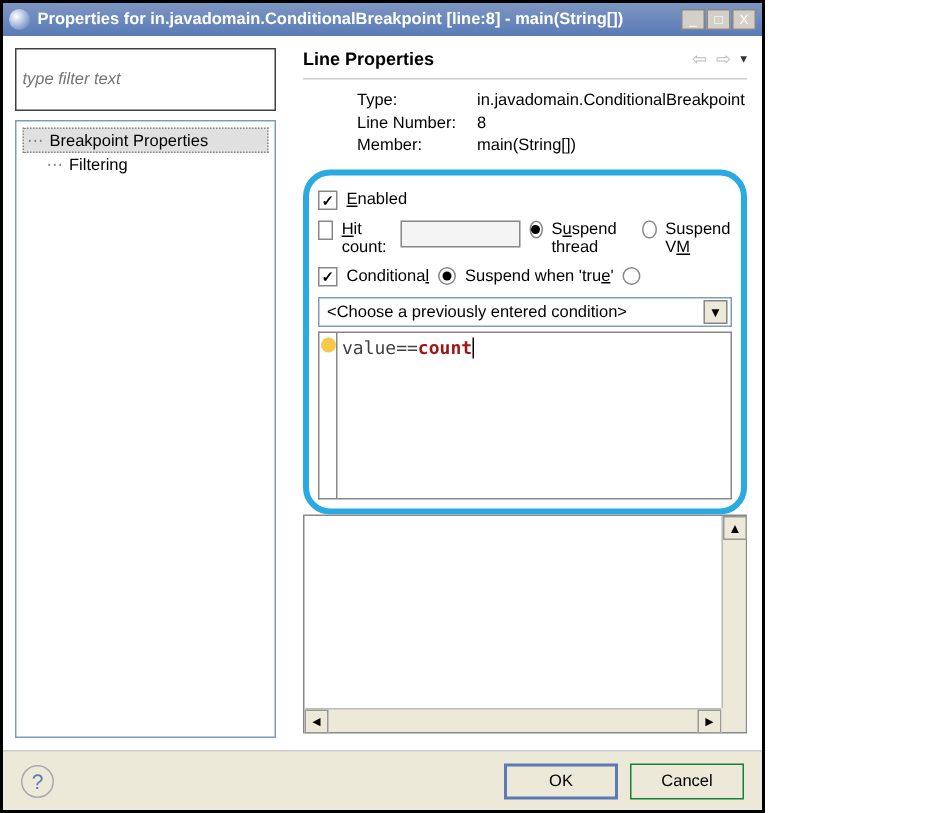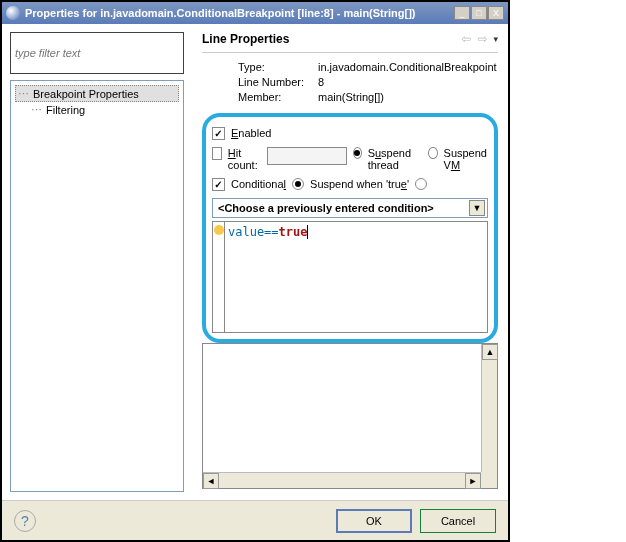--- a/index.html
+++ b/index.html
@@ -28,30 +28,30 @@
 .info-row { display: flex; margin-bottom: 3px; margin-left: 36px; }
 .info-label { width: 80px; }
 .highlight-box { border: 4px solid #29aae1; border-radius: 18px; padding: 10px 6px 6px 6px; margin-top: 10px; }
 .form-row { display: flex; align-items: flex-start; gap: 6px; margin-bottom: 7px; }
 .chk { width: 13px; height: 13px; border: 1px solid #888; background: #fff; display: inline-flex; align-items: center; justify-content: center; font-size: 10px; color: #000; }
 .chk.checked::after { content: "✓"; font-weight: bold; }
 .radio-outer { width: 12px; height: 12px; border: 1px solid #888; border-radius: 50%; background: #fff; display: inline-flex; align-items: center; justify-content: center; }
 .radio-outer.sel::after { content: ""; width: 6px; height: 6px; background: #000; border-radius: 50%; }
 .txtfield { width: 80px; height: 18px; border: 1px solid #888; background: #f4f4f4; }
 .under { text-decoration: underline; }
-.dropdown { margin-top: 6px; height: 20px; border: 1px solid #7f9db9; background: #fff; display: flex; align-items: center; padding: 0 2px; font-weight: bold; }
+.dropdown { margin-top: 6px; height: 20px; border: 1px solid #7f9db9; background: #fff; display: flex; align-items: center; padding: 0 2px; }
 .dropdown-text { flex: 1; padding-left: 3px; }
 .dropdown-btn { width: 16px; height: 16px; background: #ece9d8; border: 1px solid #888; text-align: center; font-size: 9px; line-height: 14px; }
 .editor-wrap { display: flex; margin-top: 3px; }
 .editor-gutter { width: 12px; background: #fff; border-left:1px solid #888; border-top:1px solid #888; border-bottom:1px solid #888; position:relative; }
 .bulb { width:10px; height:10px; background: #f7c948; border-radius:50%; position:absolute; top:3px; left:1px; }
 .editor { flex:1; height: 112px; border: 1px solid #888; background: #fff; padding: 2px 3px; font-family: Consolas, monospace; font-size: 12px; line-height: 16px; }
 .editor .cursor { border-right: 1px solid #000; }
 .kw-true { color: #a31515; font-weight: bold; }
-.var { color: #0369a1; }
+.var { color: #404040; }
 .big-editarea { margin-top: 0px; height: 146px; border: 1px solid #888; background: #fff; position: relative; }
 .scroll-v { position: absolute; right: 0; top: 0; bottom: 16px; width: 16px; background: #ece9d8; border-left:1px solid #bbb; }
 .scroll-h { position: absolute; left: 0; right: 16px; bottom: 0; height: 16px; background: #ece9d8; border-top:1px solid #bbb; display:flex; justify-content:space-between; }
 .scroll-btn { width: 16px; height: 16px; background: #ece9d8; border: 1px solid #999; font-size:9px; text-align:center; line-height:14px; }
 .scroll-corner { position:absolute; right:0; bottom:0; width:16px; height:16px; background:#ece9d8; }
 .footer { height: 40px; border-top: 1px solid #ccc; display: flex; align-items: center; padding: 0 12px; background:#ece9d8; }
 .help-icon { width: 22px; height: 22px; border: 1px solid #aaa; border-radius: 50%; color: #5a7bb8; font-size: 14px; text-align:center; line-height:20px; }
 .footer-spacer { flex: 1; }
 .btn { min-width: 76px; height: 24px; border: 1px solid #15803d; background: #ece9d8; margin-left: 8px; font-size:11px; }
 .btn.default { border: 2px solid #5a7bb8; }
@@ -131,21 +131,21 @@
           <span class="radio-outer"></span>
         </div>
         <div class="dropdown">
           <div class="dropdown-text">&lt;Choose a previously entered condition&gt;</div>
           <div class="dropdown-btn">▼</div>
         </div>
         <div class="editor-wrap">
           <div class="editor-gutter">
               <div class="bulb"></div>
             </div>
-          <div class="editor"><span class="var">value==</span><span class="kw-true">true</span><span class="cursor"></span></div>
+          <div class="editor"><span class="var">value==</span><span class="kw-true">count</span><span class="cursor"></span></div>
         </div>
       </div>
 
       <div class="big-editarea">
         <div class="scroll-v">
           <div class="scroll-btn">▲</div>
         </div>
         <div class="scroll-h">
           <div class="scroll-btn">◄</div>
           <div class="scroll-btn">►</div>

